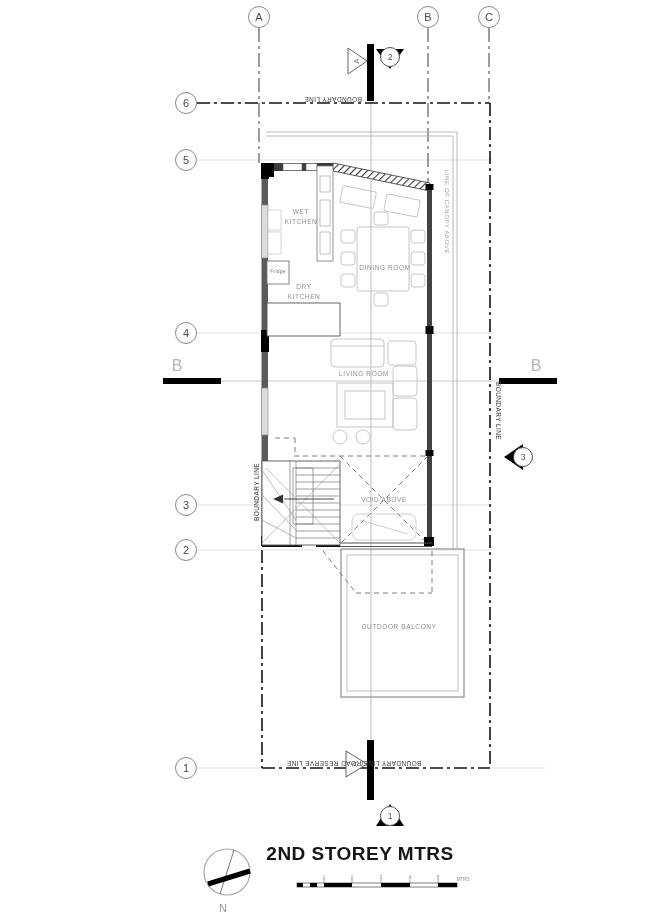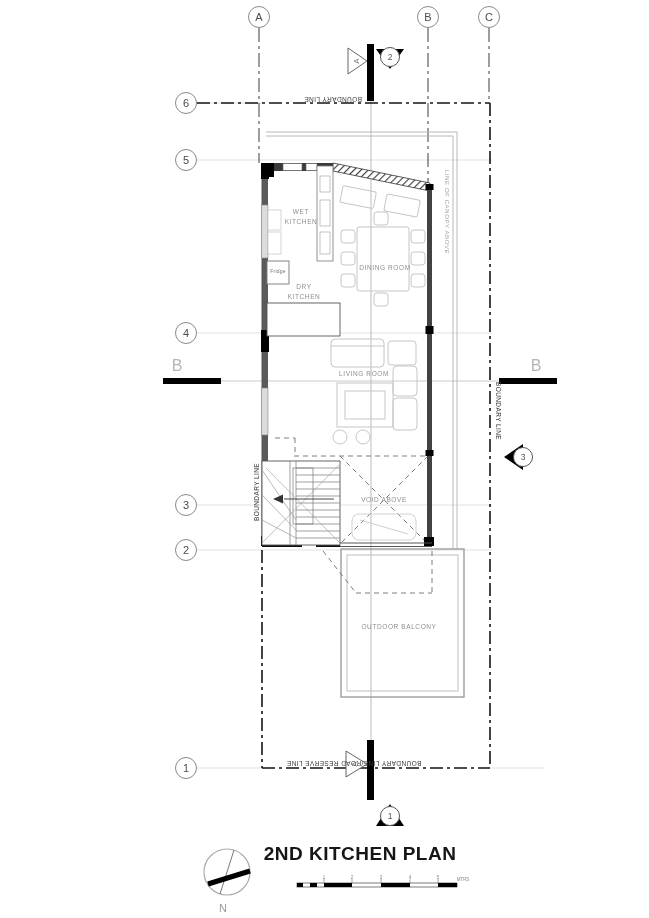--- a/index.html
+++ b/index.html
@@ -254,21 +254,21 @@
   <span class="lbl" style="left:301px;top:217px;">WET
 KITCHEN</span>
   <span class="lbl tiny" style="left:278px;top:272px;">Fridge</span>
   <span class="lbl" style="left:304px;top:292px;">DRY
 KITCHEN</span>
   <span class="lbl" style="left:385px;top:268px;">DINING ROOM</span>
   <span class="lbl" style="left:364px;top:374px;">LIVING ROOM</span>
   <span class="lbl" style="left:384px;top:500px;">VOID ABOVE</span>
   <span class="lbl" style="left:399px;top:627px;">OUTDOOR BALCONY</span>
 
-  <span class="title" style="left:360px;top:854px;">2ND KITCHEN PLAN</span>
+  <span class="title" style="left:360px;top:854px;">2ND STOREY MTRS</span>
   <span class="north-n" style="left:223px;top:908px;">N</span>
   <span class="scalet" style="left:324px;top:877px;">1</span>
   <span class="scalet" style="left:352px;top:877px;">2</span>
   <span class="scalet" style="left:381px;top:877px;">3</span>
   <span class="scalet" style="left:410px;top:877px;">4</span>
   <span class="scalet" style="left:438px;top:877px;">5</span>
   <span class="scalet" style="left:463px;top:879px;">MTRS</span>
 
 </div>
 

